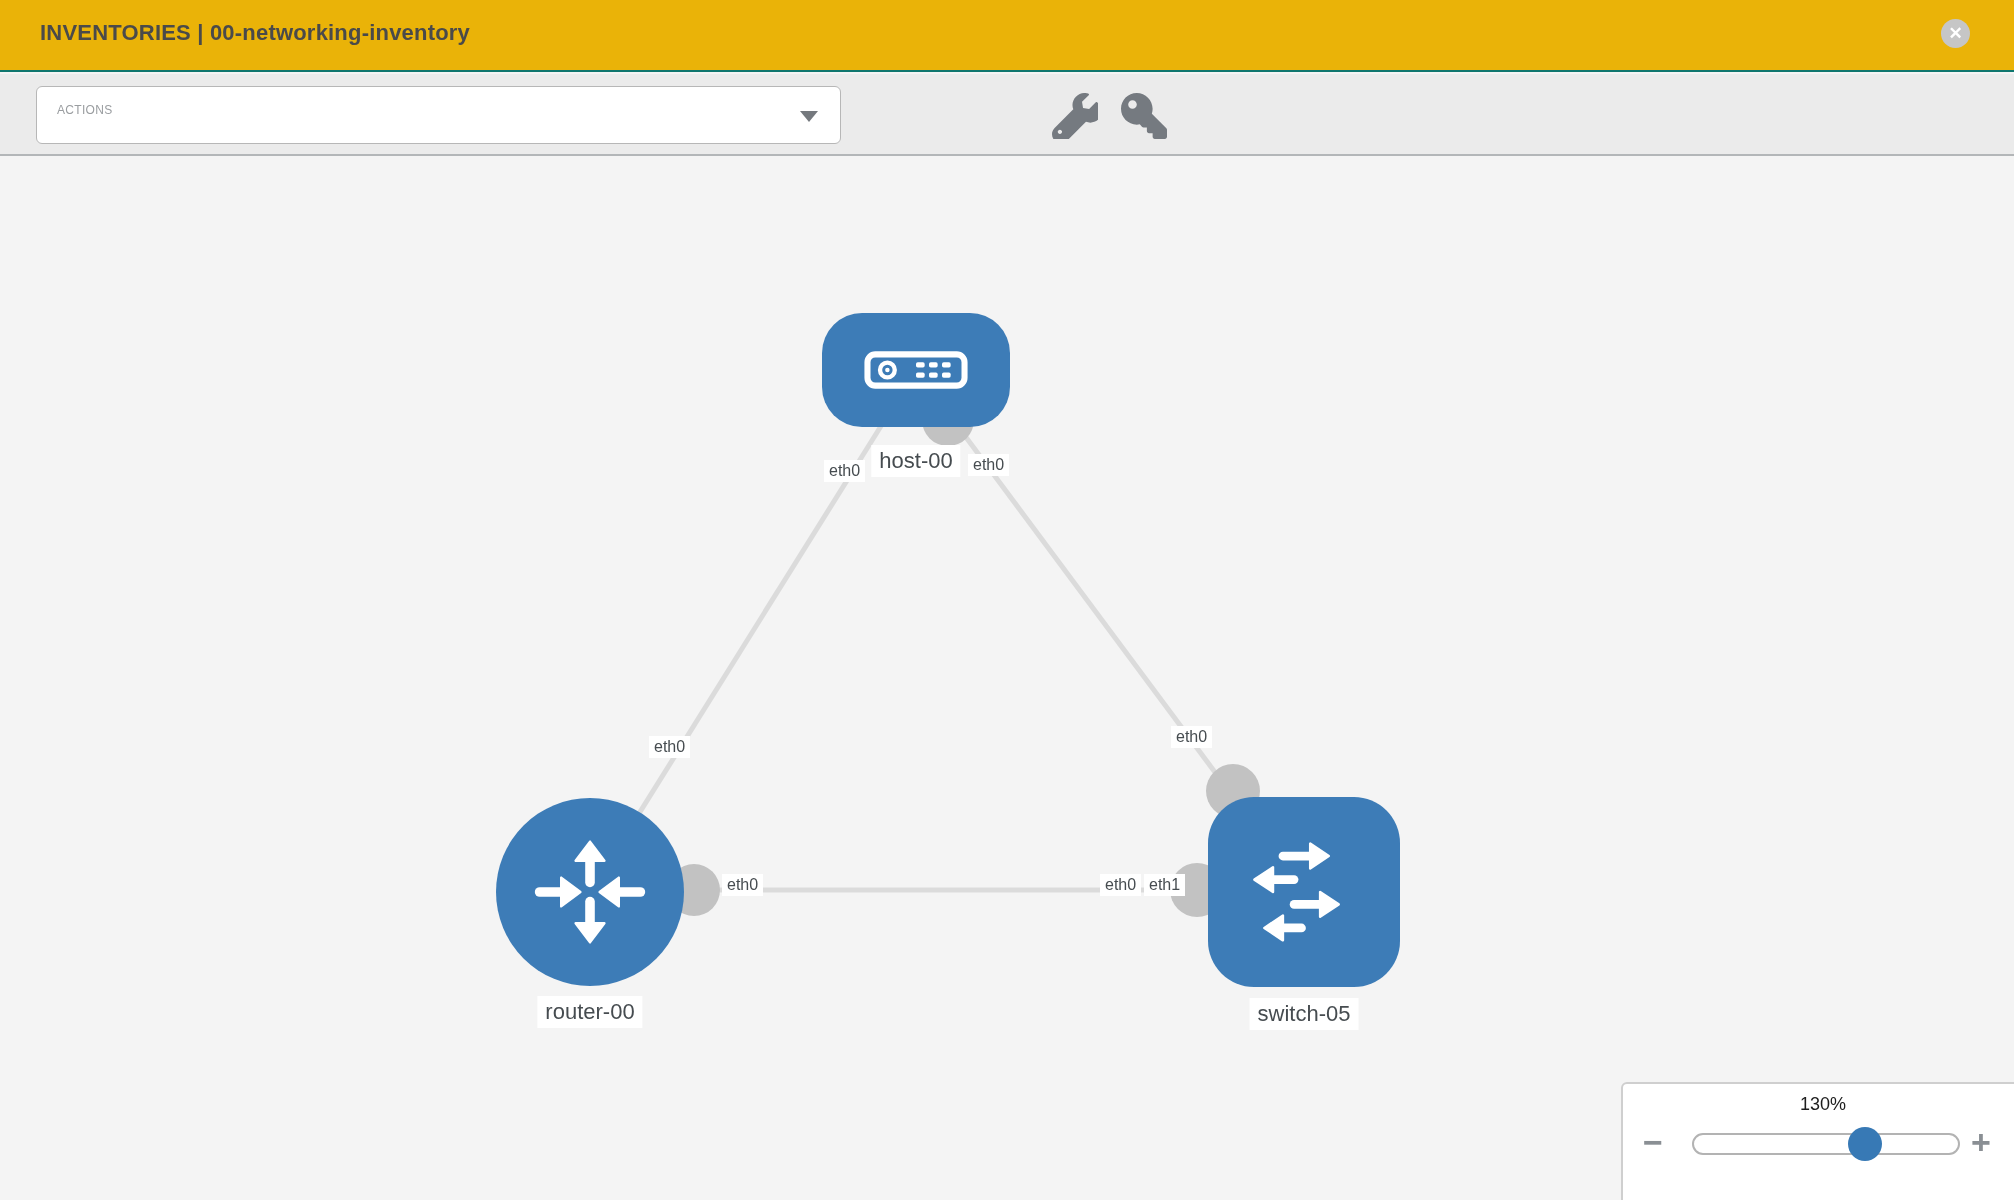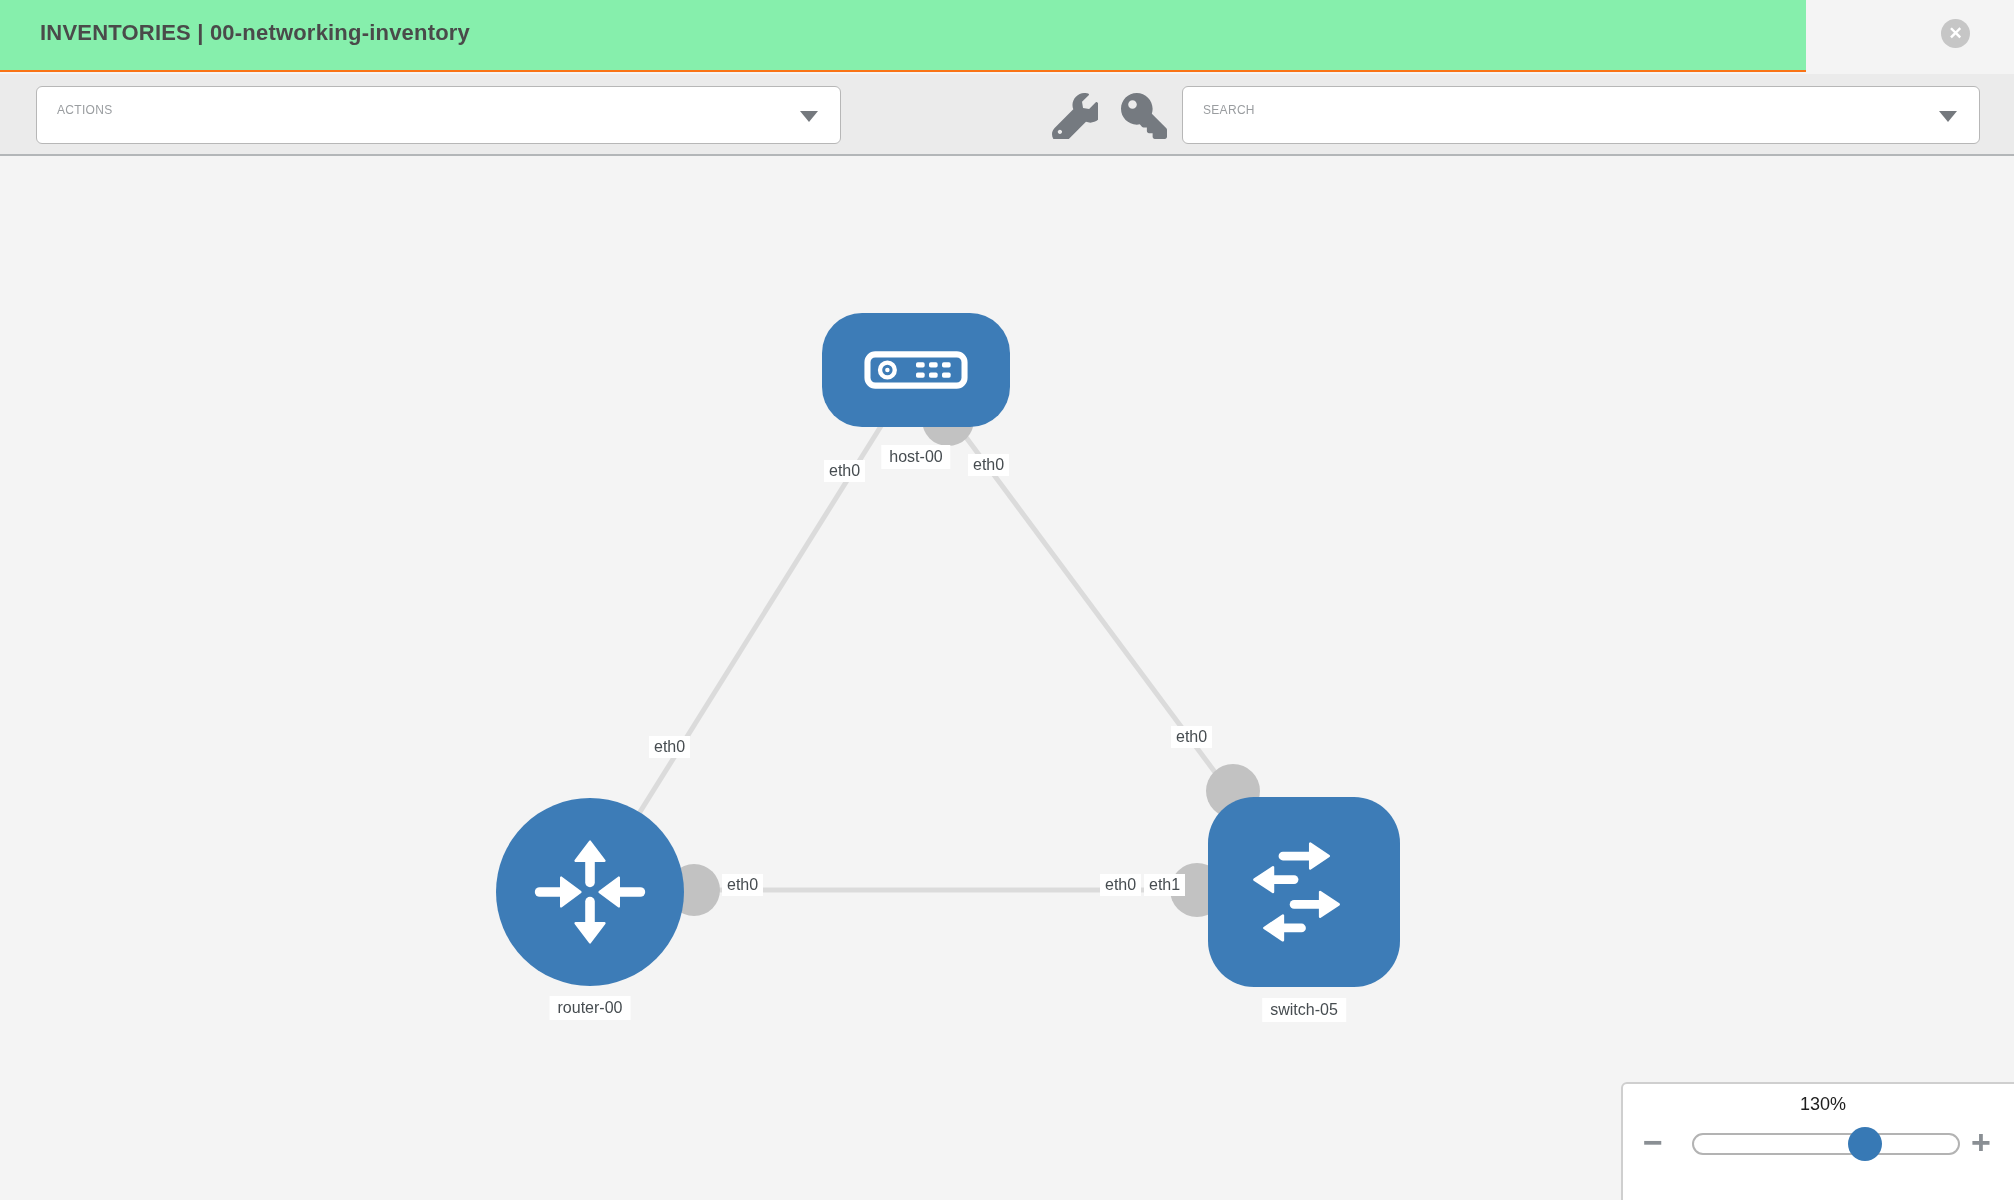--- a/index.html
+++ b/index.html
@@ -1,21 +1,21 @@
 <!DOCTYPE html>
 <html><head>
 <meta charset="utf-8">
 <style>
   * { margin:0; padding:0; box-sizing:border-box; }
   html,body { width:2014px; height:1200px; overflow:hidden;
     font-family:"Liberation Sans", sans-serif; background:#f4f4f4; }
 
   
-  .hdr { position:absolute; left:0; top:0; width:1806px; height:72px;
-    background:#86efac; border-bottom:2px solid #f97316; }
+  .hdr { position:absolute; left:0; top:0; width:2014px; height:72px;
+    background:#eab308; border-bottom:2px solid #0f766e; }
   .hdr-title { position:absolute; left:40px; top:20px; font-size:22px;
     font-weight:bold; color:#4a4a4a; letter-spacing:.2px; }
   .close-btn { position:absolute; left:1941px; top:19px; width:29px; height:29px;
     border-radius:50%; background:#c6c6c6; color:#ffffff; text-align:center;
     line-height:29px; font-size:17px; font-weight:900; cursor:pointer; }
 
   
   .tbar { position:absolute; left:0; top:74px; width:2014px; height:82px;
     background:#ebebeb; border-bottom:2px solid #b3b6b8; }
   .select-box { position:absolute; top:12px; height:58px; background:#ffffff;
@@ -40,21 +40,21 @@
   .net-svg circle { fill:#c2c2c2; }
 
   .node { position:absolute; background:#3d7cb7; display:flex;
     align-items:center; justify-content:center; cursor:pointer; }
   .node svg { display:block; }
   .node-host   { left:822px; top:155px; width:188px; height:114px; border-radius:40px; }
   .node-router { left:496px; top:640px; width:188px; height:188px; border-radius:50%; }
   .node-switch { left:1208px; top:639px; width:192px; height:190px; border-radius:46px; }
 
   .node-label { position:absolute; background:#ffffff; color:#464c50;
-    font-size:16px; padding:3px 8px; white-space:nowrap;
+    font-size:22px; padding:3px 8px; white-space:nowrap;
     transform:translateX(-50%); }
   .iface-label { position:absolute; background:#ffffff; color:#464c50;
     font-size:16px; padding:2px 5px; white-space:nowrap; }
 
   
   .zoom-panel { position:absolute; left:1621px; top:924px; width:400px;
     height:132px; background:#ffffff; border:2px solid #cfcfcf;
     border-radius:6px; }
   .zoom-pct { position:absolute; left:0; top:10px; width:400px;
     text-align:center; font-size:18px; color:#1d1d1d; }
@@ -90,24 +90,20 @@
   </div>
 
   <div class="tool-ico key-pos">
     <svg viewBox="0 0 512 512">
         <g transform="scale(-1,1) translate(-512,0)">
           <path d="M512 176.001C512 273.203 433.202 352 336 352c-11.22 0-22.19-1.062-32.827-3.069l-24.012 27.014A23.999 23.999 0 0 1 261.223 384H224v40c0 13.255-10.745 24-24 24h-40v40c0 13.255-10.745 24-24 24H24c-13.255 0-24-10.745-24-24v-78.059c0-6.365 2.529-12.47 7.029-16.971l161.802-161.802C163.108 213.814 160 195.271 160 176 160 78.798 238.797.001 335.999 0 433.488-.001 512 78.511 512 176.001zM336 128c0 26.51 21.49 48 48 48s48-21.49 48-48-21.49-48-48-48-48 21.49-48 48z"></path>
         </g>
       </svg>
   </div>
 
-  <div class="select-box search-box">
-    <span class="select-label">SEARCH</span>
-    <span class="caret"></span>
-  </div>
 </div>
 
 <div class="canvas">
 
   <svg class="net-svg">
 
     <line x1="590" y1="734" x2="916" y2="212"></line>
     <line x1="916" y1="212" x2="1304" y2="734"></line>
     <line x1="590" y1="732" x2="1304" y2="732"></line>
 

